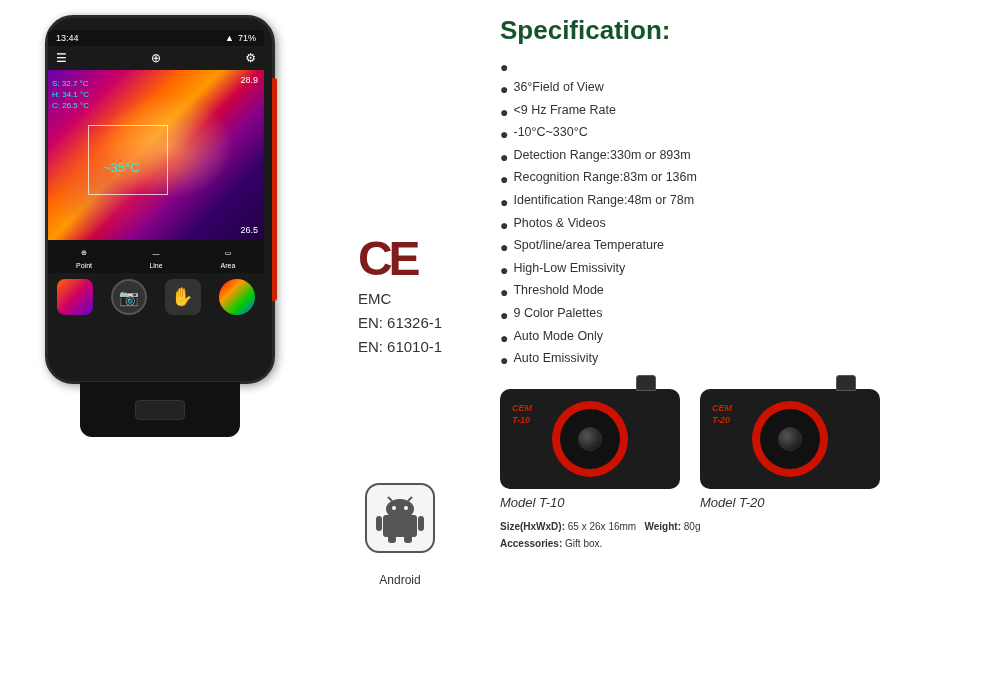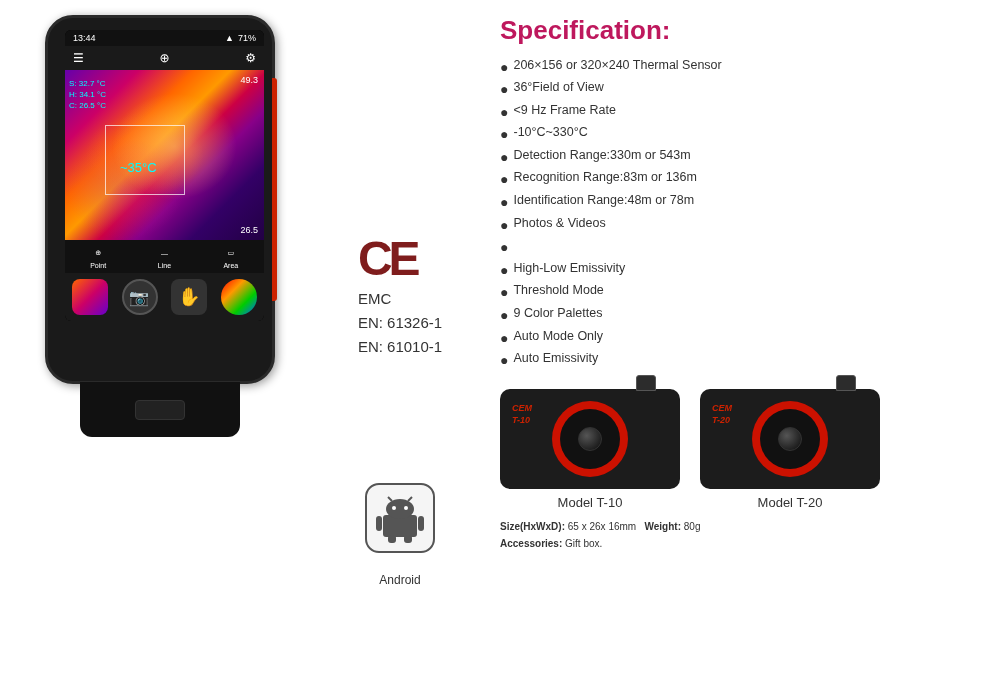--- a/index.html
+++ b/index.html
@@ -11,21 +11,21 @@
       overflow: hidden;
       position: relative;
     }
 
     .phone-outer {
       width: 230px;
       background: #1a1a1a;
       border-radius: 28px;
       border: 3px solid #2a2a2a;
       position: relative;
-      padding: 12px 8px 60px 17px;
+      padding: 12px 8px 60px 0;
       box-shadow: 2px 2px 10px rgba(0,0,0,0.4);
     }
 
     
     .phone-outer::after {
       content: '';
       position: absolute;
       right: -5px;
       top: 60px;
       bottom: 80px;
@@ -306,21 +306,21 @@
     .col-right {
       flex: 1;
       display: flex;
       flex-direction: column;
       padding-left: 10px;
     }
 
     .spec-title-text {
       font-size: 26px;
       font-weight: bold;
-      color: #be185d;
+      color: #14532d;
       margin-bottom: 10px;
     }
 
     .spec-items {
       list-style: none;
       margin-bottom: 12px;
     }
 
     .spec-items li {
       font-size: 12.5px;
@@ -332,21 +332,21 @@
 
     .models-bottom {
       display: flex;
       gap: 20px;
       margin-top: 5px;
     }
 
     .model-item {
       display: flex;
       flex-direction: column;
-      align-items: center;
+      align-items: flex-start;
       gap: 6px;
     }
 
     .device-box {
       width: 180px;
       height: 100px;
       background: #1c1c1c;
       border-radius: 10px;
       position: relative;
       display: flex;
@@ -400,20 +400,21 @@
       color: #cc2200;
       font-size: 9px;
       font-weight: bold;
       font-style: italic;
       line-height: 1.3;
     }
 
     .model-name-text {
       font-size: 13px;
       color: #333;
+      font-style: italic;
     }
 
   </style>
 </head>
 <body>
 
 <div class="page-layout">
 
   <div class="col-phone">
     <div class="phone-outer">
@@ -433,21 +434,21 @@
           <span style="font-size:12px;">⚙</span>
         </div>
 
         <div class="thermal-image">
           <div class="thermal-overlay"></div>
           <div class="thermal-side-temps">
             <div>S: 32.7 °C</div>
             <div>H: 34.1 °C</div>
             <div>C: 26.5 °C</div>
           </div>
-          <div class="thermal-temp-label">49.3</div>
+          <div class="thermal-temp-label">28.9</div>
           <div class="thermal-box"></div>
           <div class="thermal-center-temp">~35°C</div>
           <div class="thermal-bottom-temp">26.5</div>
         </div>
 
         <div class="phone-bottom-bar">
           <div class="measure-btn">
             <div class="measure-icon">⊕</div>
             <span>Point</span>
           </div>
@@ -514,52 +515,52 @@
       <span class="android-label">Android</span>
     </div>
   </div>
 
   <div class="col-right">
     <h1 class="spec-title-text">Specification:</h1>
 
     <ul class="spec-items" id="spec-list-el">
     <li>
           <span class="spec-bullet">●</span>
-          <span>206×156 or 320×240 Thermal Sensor</span>
         </li>
         <li>
           <span class="spec-bullet">●</span>
           <span>36°Field of View</span>
         </li>
         <li>
           <span class="spec-bullet">●</span>
           <span>&lt;9 Hz Frame Rate</span>
         </li>
         <li>
           <span class="spec-bullet">●</span>
           <span>-10°C~330°C</span>
         </li>
         <li>
           <span class="spec-bullet">●</span>
-          <span>Detection Range:330m or 543m</span>
+          <span>Detection Range:330m or 893m</span>
         </li>
         <li>
           <span class="spec-bullet">●</span>
           <span>Recognition Range:83m or 136m</span>
         </li>
         <li>
           <span class="spec-bullet">●</span>
           <span>Identification Range:48m or 78m</span>
         </li>
         <li>
           <span class="spec-bullet">●</span>
           <span>Photos &amp; Videos</span>
         </li>
         <li>
           <span class="spec-bullet">●</span>
+          <span>Spot/line/area Temperature</span>
         </li>
         <li>
           <span class="spec-bullet">●</span>
           <span>High-Low Emissivity</span>
         </li>
         <li>
           <span class="spec-bullet">●</span>
           <span>Threshold Mode</span>
         </li>
         <li>

